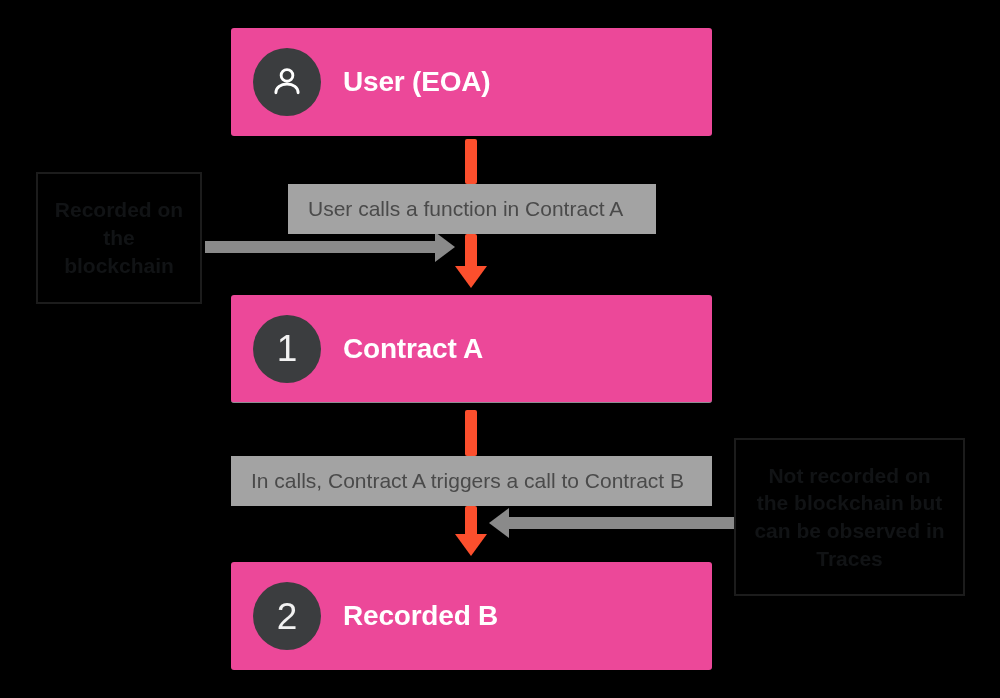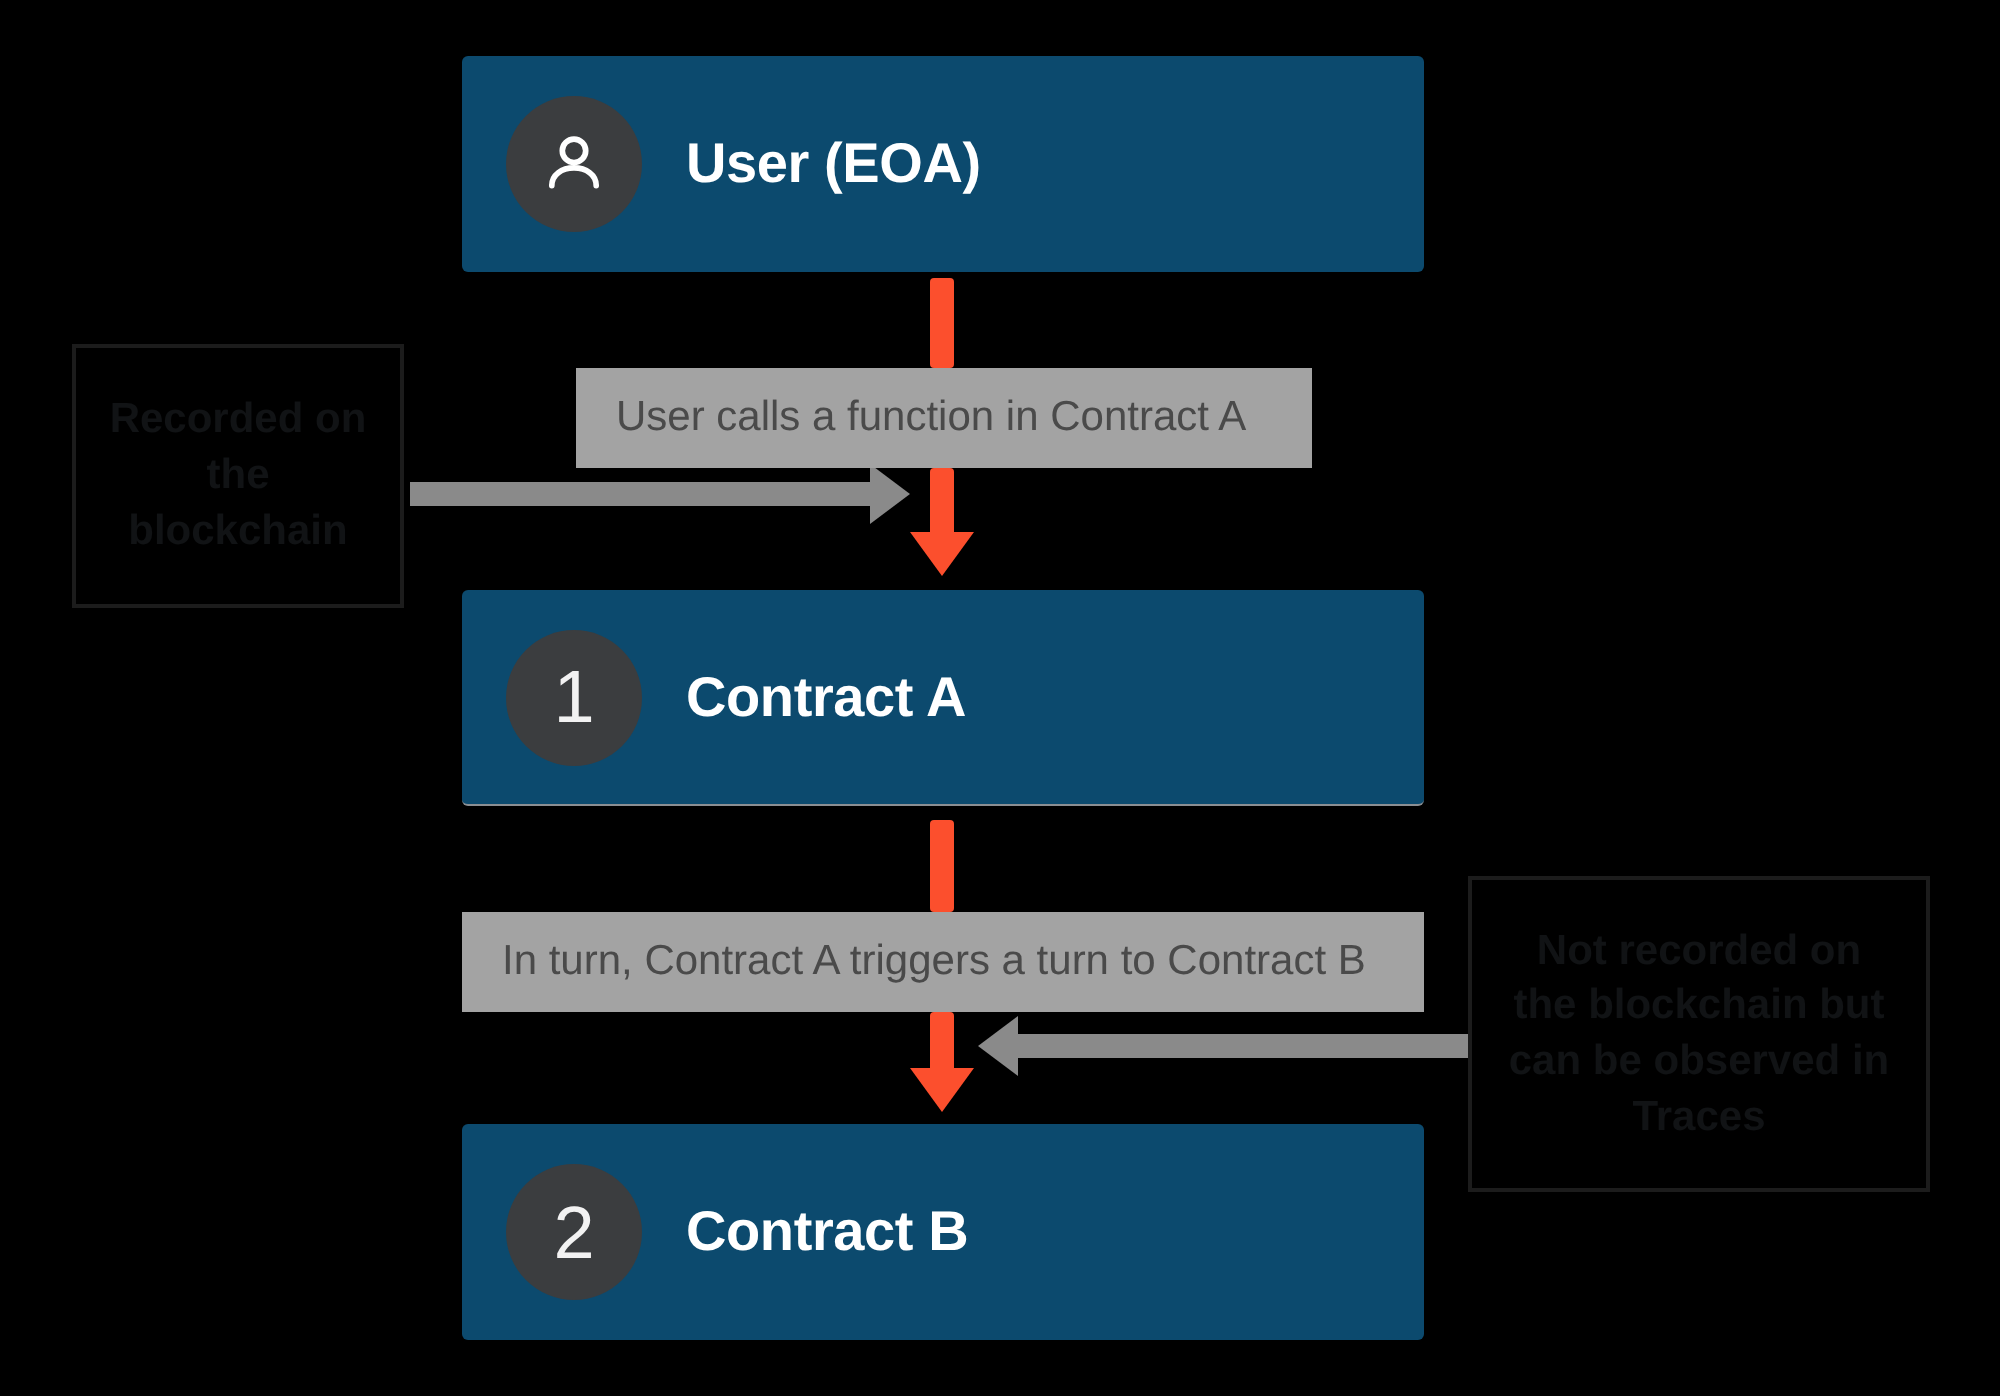--- a/index.html
+++ b/index.html
@@ -17,21 +17,21 @@
   #canvas {
     position: relative;
     width: 1000px;
     height: 698px;
     background: #000000;
   }
 
   
   .node {
     position: absolute;
-    background: #0c4a6e;
+    background: #ec4899;
     border-radius: 3px;
     display: flex;
     align-items: center;
     box-sizing: border-box;
     padding-left: 22px;
   }
   .node.with-rule {
     border-bottom: 1px solid #8b8f93;
   }
   .node-badge {
@@ -156,31 +156,31 @@
   <div class="node with-rule" style="left:231px; top:295px; width:481px; height:108px;">
     <div class="node-badge">
       <span>1</span>
     </div>
     <div class="node-label">Contract A</div>
   </div>
 
   <div class="flow-stem" style="left:465px; top:410px; width:12px; height:46px;"></div>
 
   <div class="chip" style="left:231px; top:456px; width:481px; height:50px;">
-    <span>In turn, Contract A triggers a turn to Contract B</span>
+    <span>In calls, Contract A triggers a call to Contract B</span>
   </div>
 
   <div class="flow-stem" style="left:465px; top:506px; width:12px; height:32px;"></div>
   <div class="flow-head" style="left:455px; top:534px;"></div>
 
   <div class="node" style="left:231px; top:562px; width:481px; height:108px;">
     <div class="node-badge">
       <span>2</span>
     </div>
-    <div class="node-label">Contract B</div>
+    <div class="node-label">Recorded B</div>
   </div>
 
   <div class="callout" style="left:36px; top:172px; width:166px; height:132px;">
     <span>Recorded on the blockchain</span>
   </div>
   <div class="ptr-shaft" style="left:205px; top:241px; width:232px;"></div>
   <div class="ptr-head right" style="left:435px; top:232px;"></div>
 
   <div class="callout" style="left:734px; top:438px; width:231px; height:158px;">
     <span>Not recorded on the blockchain but can be observed in Traces</span>

